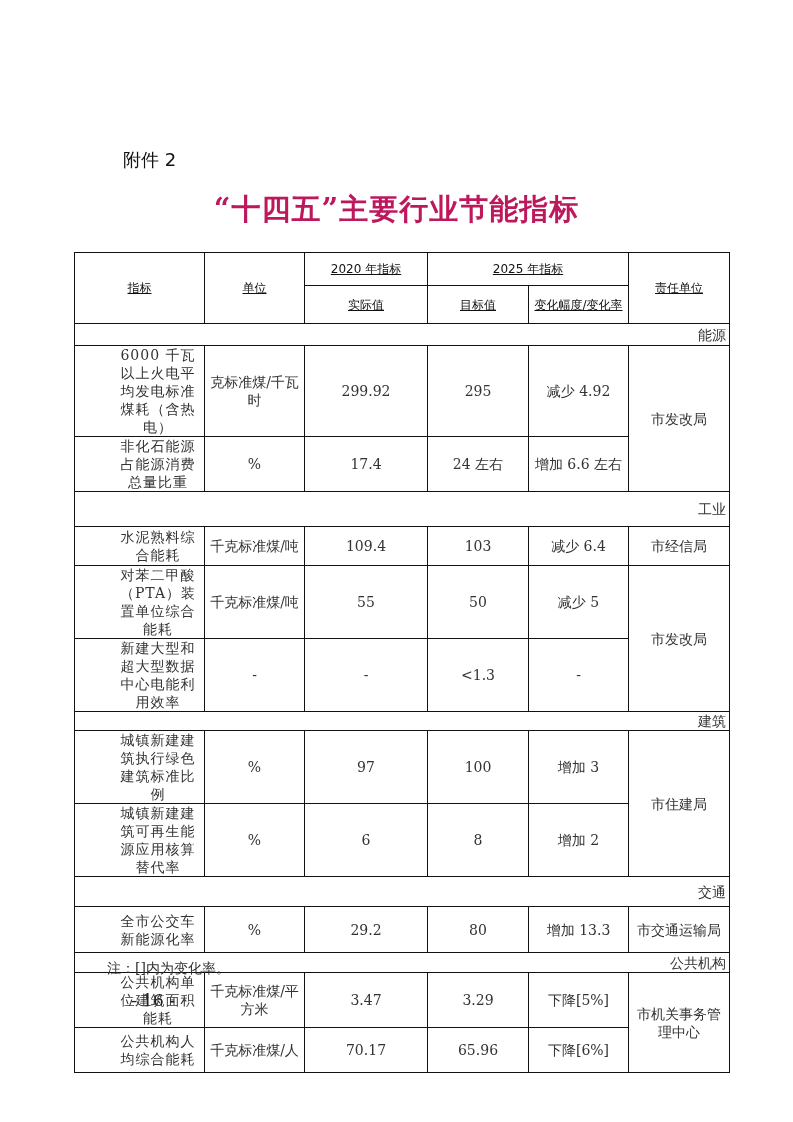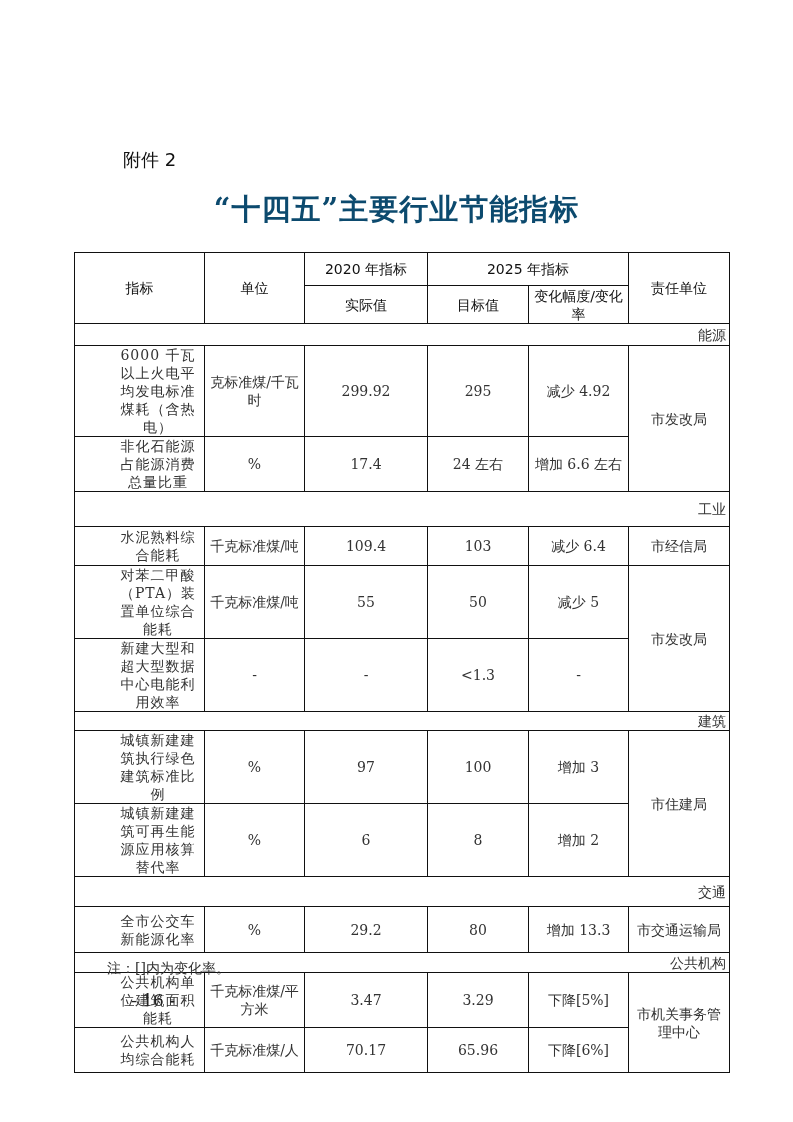--- a/index.html
+++ b/index.html
@@ -1,25 +1,25 @@
 <!DOCTYPE html>
 <html><head>
 <meta charset="utf-8">
 <style>
   html, body { margin:0; padding:0; background:#ffffff; }
   body { width:793px; height:1122px; position:relative; overflow:hidden;
          font-family:"DejaVu Serif", "Liberation Serif", serif; color:#222; }
   .attach { position:absolute; left:123px; top:148px; font-family:"DejaVu Sans","Liberation Sans",sans-serif;
             font-size:18px; color:#111; }
   .title { position:absolute; left:0; width:793px; top:190px; text-align:center;
-           font-family:"DejaVu Serif","Liberation Serif",serif; font-weight:bold; font-size:29px; color:#0c4a6e; letter-spacing:1px; }
+           font-family:"DejaVu Serif","Liberation Serif",serif; font-weight:bold; font-size:29px; color:#be185d; letter-spacing:1px; }
   table { position:absolute; left:74px; top:252px; border-collapse:collapse; table-layout:fixed; width:655px; }
   td { border:1.3px solid #111; text-align:center; vertical-align:middle; padding:0 3px;
        font-size:14px; line-height:18px; color:#333; }
-  td.hdr { font-family:"DejaVu Sans","Liberation Sans",sans-serif; color:#111; font-size:14px; }
+  td.hdr { font-family:"DejaVu Sans","Liberation Sans",sans-serif; color:#111; font-size:12px;text-decoration:underline; }
   td.sec { text-align:right; padding-left:20px; font-size:14px; color:#333; }
   td.ind { letter-spacing:1px;padding-left:40px; }
   .note { position:absolute; left:107px; top:960px; font-size:14px; color:#333; }
   .pageno { position:absolute; left:131px; top:990px; font-size:17px; color:#222; }
 </style>
 </head>
 <body>
 
 <div class="attach">附件 2</div>
 <div class="title">“十四五”主要行业节能指标</div>

